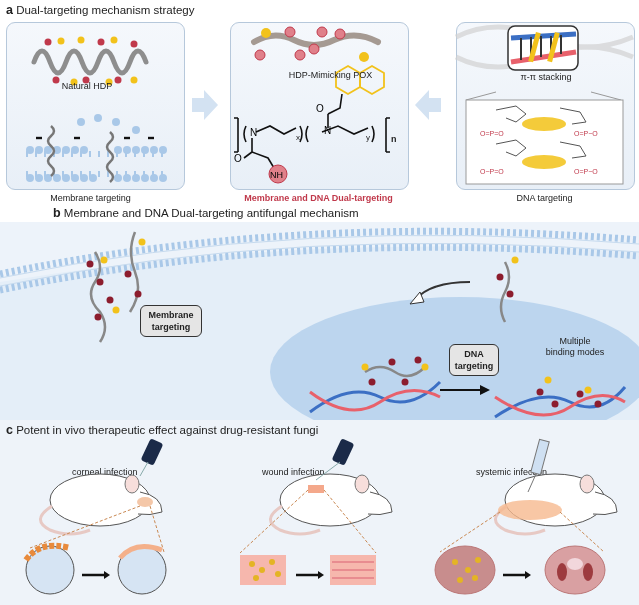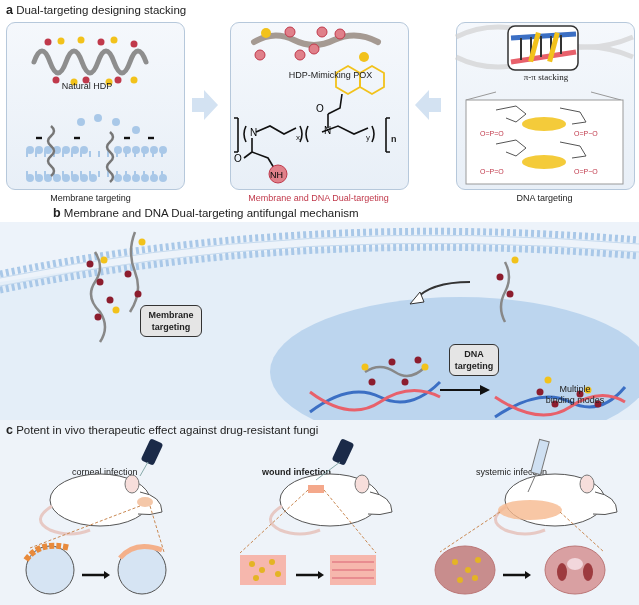--- a/index.html
+++ b/index.html
@@ -3,31 +3,31 @@
 <meta charset="utf-8">
 <style>
   html,body{margin:0;padding:0;background:#fff;}
   body{width:639px;height:605px;position:relative;overflow:hidden;font-family:"Liberation Sans",sans-serif;color:#222;}
   .abs{position:absolute;}
   .ptitle{font-size:11.5px;color:#222;}
   .ptitle b{font-weight:bold;font-size:12.5px;}
   .panelbg{background:#eef3f9;}
   .box{border:1px solid #b6c8db;border-radius:9px;background:linear-gradient(#f5f8fc,#e8eff7);}
   .cap{font-size:9px;color:#222;text-align:center;}
-  .cap-red{color:#c0394b;}
+  .cap-red{color:#c0394b;font-weight:bold;}
   .lbl{font-size:9px;color:#222;}
   .tagbox{border:1.2px solid #333;border-radius:6px;background:#e5e5e5;font-size:9px;font-weight:bold;text-align:center;line-height:12px;padding:3px 4px;}
   svg{position:absolute;overflow:visible;}
 </style>
 </head>
 <body>
 
 <div class="abs ptitle" style="left:6px;top:3px;">
   <b>a</b>
-  <span>Dual-targeting designing stacking</span>
+  <span>Dual-targeting mechanism strategy</span>
 </div>
 
 <div class="abs box" style="left:6px;top:22px;width:177px;height:166px;"></div>
 <svg style="left:6px;top:22px;" width="177" height="166">
 
   <g fill="none" stroke="#8e8e8e" stroke-width="5" stroke-linecap="round">
     <path d="M28 40 q8 -22 16 0 q8 22 16 0 q8 -22 16 0 q8 22 16 0 q8 -22 16 0 q8 22 16 0 q8 -22 16 0"></path>
   </g>
   <g>
     <circle cx="42" cy="20" r="3.5" fill="#c0394b"></circle>
@@ -183,21 +183,21 @@
     <path d="M40 122 L60 118 L70 126 L60 134 L50 130"></path>
       <path d="M104 120 L124 124 L130 134 L116 136"></path>
   </g>
   <g font-size="7" font-family="Liberation Sans, sans-serif" fill="#c0394b">
     <text x="24" y="114">O=P=O</text>
       <text x="118" y="114">O=P−O</text>
     <text x="24" y="152">O−P=O</text>
       <text x="118" y="152">O=P−O</text>
   </g>
 </svg>
-<div class="abs lbl" style="left:516px;top:72px;width:60px;text-align:center;font-family:Liberation Serif, serif;">π-π stacking</div>
+<div class="abs lbl" style="left:516px;top:72px;width:60px;text-align:center;">π-π stacking</div>
 <div class="abs cap" style="left:456px;top:193px;width:177px;">DNA targeting</div>
 
 <div class="abs" style="left:0;top:222px;width:639px;height:198px;background:#edf3fa;"></div>
 <div class="abs ptitle" style="left:6px;top:206px;margin-left:47px;">
   <b>b</b>
   <span>Membrane and DNA Dual-targeting antifungal mechanism</span>
 </div>
 <svg style="left:0;top:222px;" width="639" height="198">
 
   <path d="M0 60 Q300 10 639 30 L639 198 L0 198 Z" fill="#e4eef8"></path>
@@ -271,32 +271,32 @@
   <path d="M480 163 L490 168 L480 173 Z" fill="#111"></path>
 </svg>
 <div class="abs tagbox" style="left:140px;top:305px;width:52px;">
   <div>Membrane</div>
   <div>targeting</div>
 </div>
 <div class="abs tagbox" style="left:449px;top:344px;width:40px;">
   <div>DNA</div>
   <div>targeting</div>
 </div>
-<div class="abs lbl" style="left:530px;top:336px;width:90px;text-align:center;line-height:11px;margin-top:48px;">
+<div class="abs lbl" style="left:530px;top:336px;width:90px;text-align:center;line-height:11px;">
   <div>Multiple</div>
   <div>binding modes</div>
 </div>
 
 <div class="abs panelbg" style="left:0;top:420px;width:639px;height:185px;"></div>
 <div class="abs ptitle" style="left:6px;top:423px;">
   <b>c</b>
   <span>Potent in vivo therapeutic effect against drug-resistant fungi</span>
 </div>
 <div class="abs lbl" style="left:72px;top:467px;text-align:right;">corneal infection</div>
-<div class="abs lbl" style="left:262px;top:467px;font-weight:bold;">wound infection</div>
+<div class="abs lbl" style="left:262px;top:467px;">wound infection</div>
 <div class="abs lbl" style="left:476px;top:467px;">systemic infection</div>
 <svg style="left:0;top:440px;" width="639" height="165">
   <defs>
     <g id="mouse">
       <ellipse cx="0" cy="0" rx="50" ry="26" fill="#fff" stroke="#555" stroke-width="1"></ellipse>
       <path d="M40 -8 Q62 -4 62 12 Q50 16 38 14" fill="#fff" stroke="#555"></path>
       <ellipse cx="32" cy="-16" rx="7" ry="9" fill="#f7dedb" stroke="#777"></ellipse>
       <path d="M-48 6 Q-70 20 -50 30 Q-30 38 -10 30" fill="none" stroke="#e7c9c4" stroke-width="3"></path>
     </g>
   </defs>

